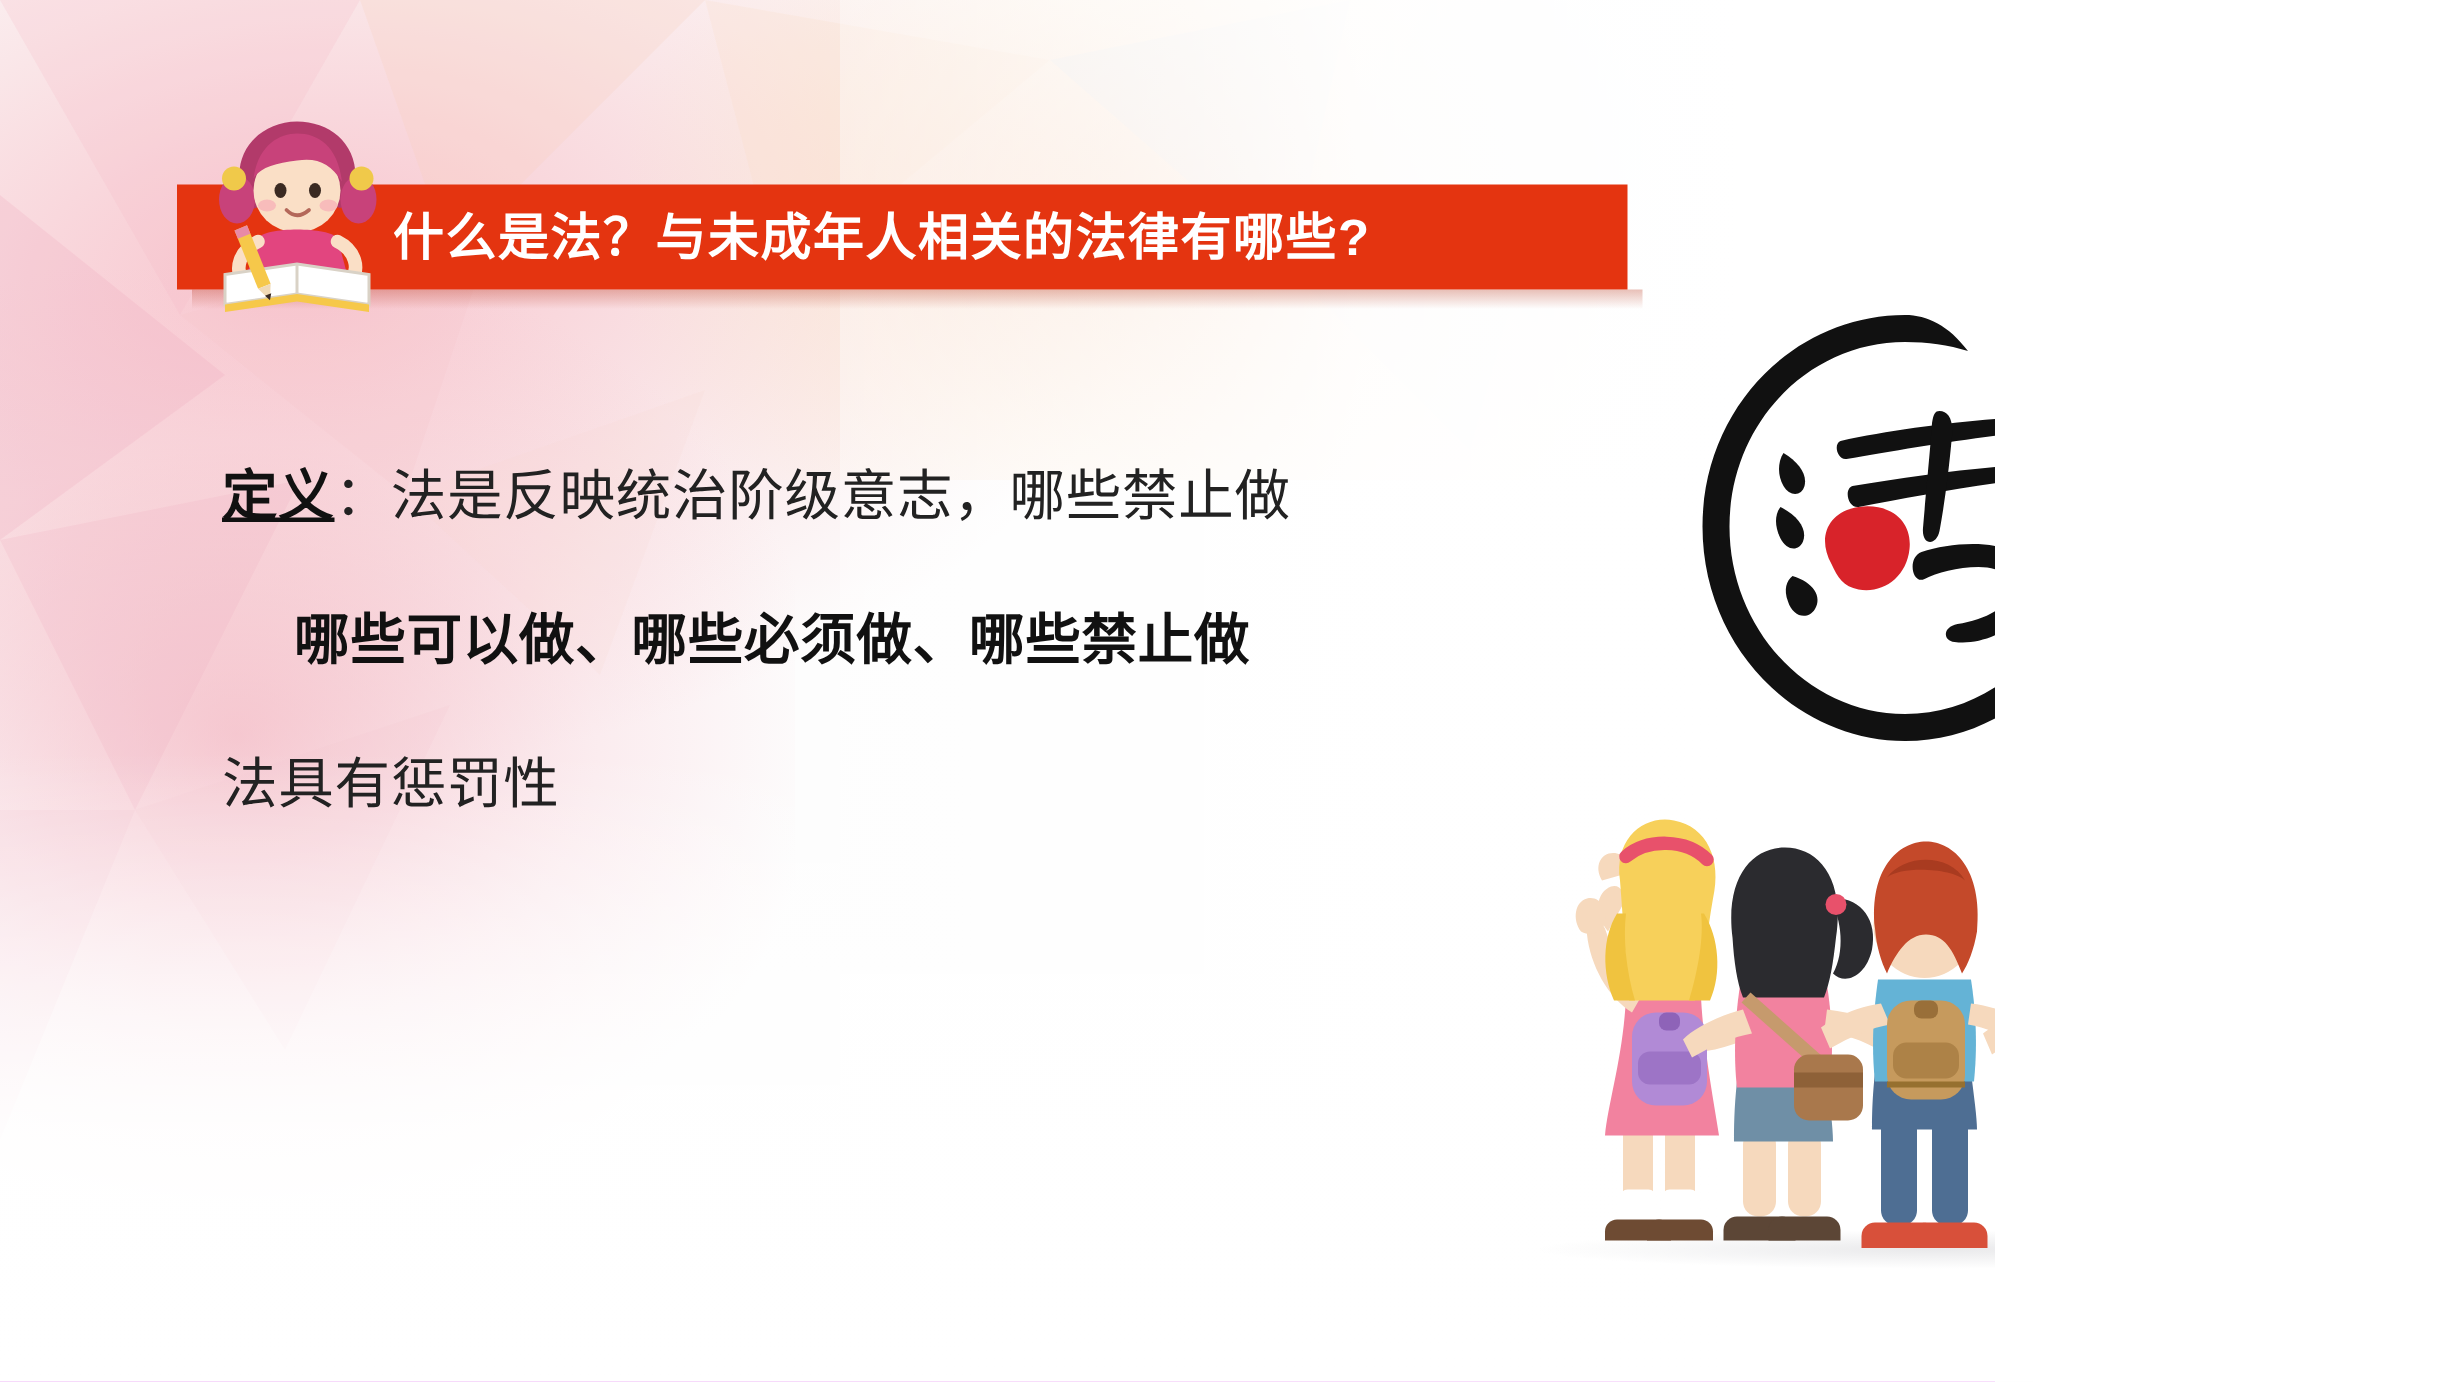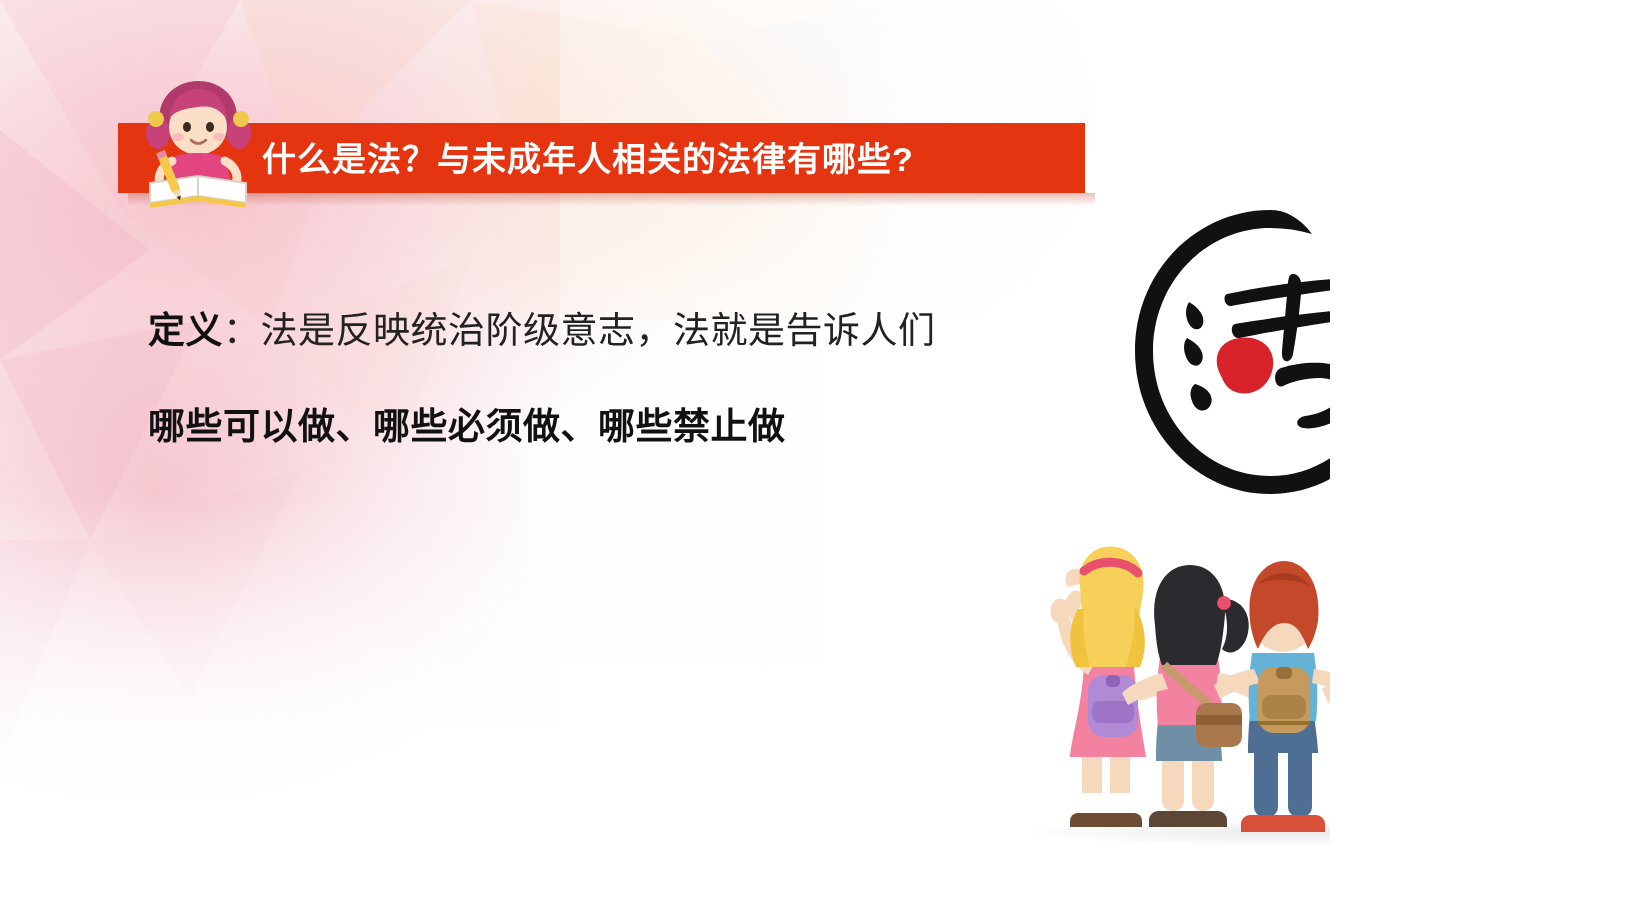--- a/index.html
+++ b/index.html
@@ -123,24 +123,26 @@
   .line {
     font-size: 37px;
     line-height: 96px;
     color: #222222;
     white-space: nowrap;
     letter-spacing: 0.5px;
   }
   .line .lead {
     font-weight: bold;
     color: #111111;
+    text-decoration: underline;
   }
   .line.bold-line {
     font-weight: bold;
     color: #111111;
+    margin-left: 48px;
   }
 
   
   .seal {
     position: absolute;
     left: 1115px;
     top: 198px;
     width: 310px;
     height: 310px;
   }
@@ -228,24 +230,27 @@
     <g transform="rotate(-22 44 96)">
       <rect x="36" y="74" width="9" height="42" fill="#f6c84a"></rect>
       <rect x="36" y="74" width="9" height="6" fill="#e88aa6"></rect>
       <polygon points="36,116 45,116 40.5,126" fill="#f0d9b5"></polygon>
       <polygon points="38.5,122 43,122 40.5,126" fill="#3a2a22"></polygon>
     </g>
   </svg>
 
   <div class="body-block">
     <div class="line">
-      <span class="lead">定义</span><span>：</span><span>法是反映统治阶级意志，法就是告诉人们</span>
+      <span class="lead">定义</span><span>：</span><span>法是反映统治阶级意志，哪些禁止做</span>
     </div>
     <div class="line bold-line">
       <span>哪些可以做、哪些必须做、哪些禁止做</span>
+    </div>
+    <div class="line">
+      <span>法具有惩罚性</span>
     </div>
   </div>
 
   <svg class="seal" viewBox="0 0 310 310">
 
     <path d="M155 12
              C 82 12, 20 73, 20 153
              C 20 233, 82 296, 155 296
              C 228 296, 290 233, 290 153
              C 290 101, 262 56, 218 32

